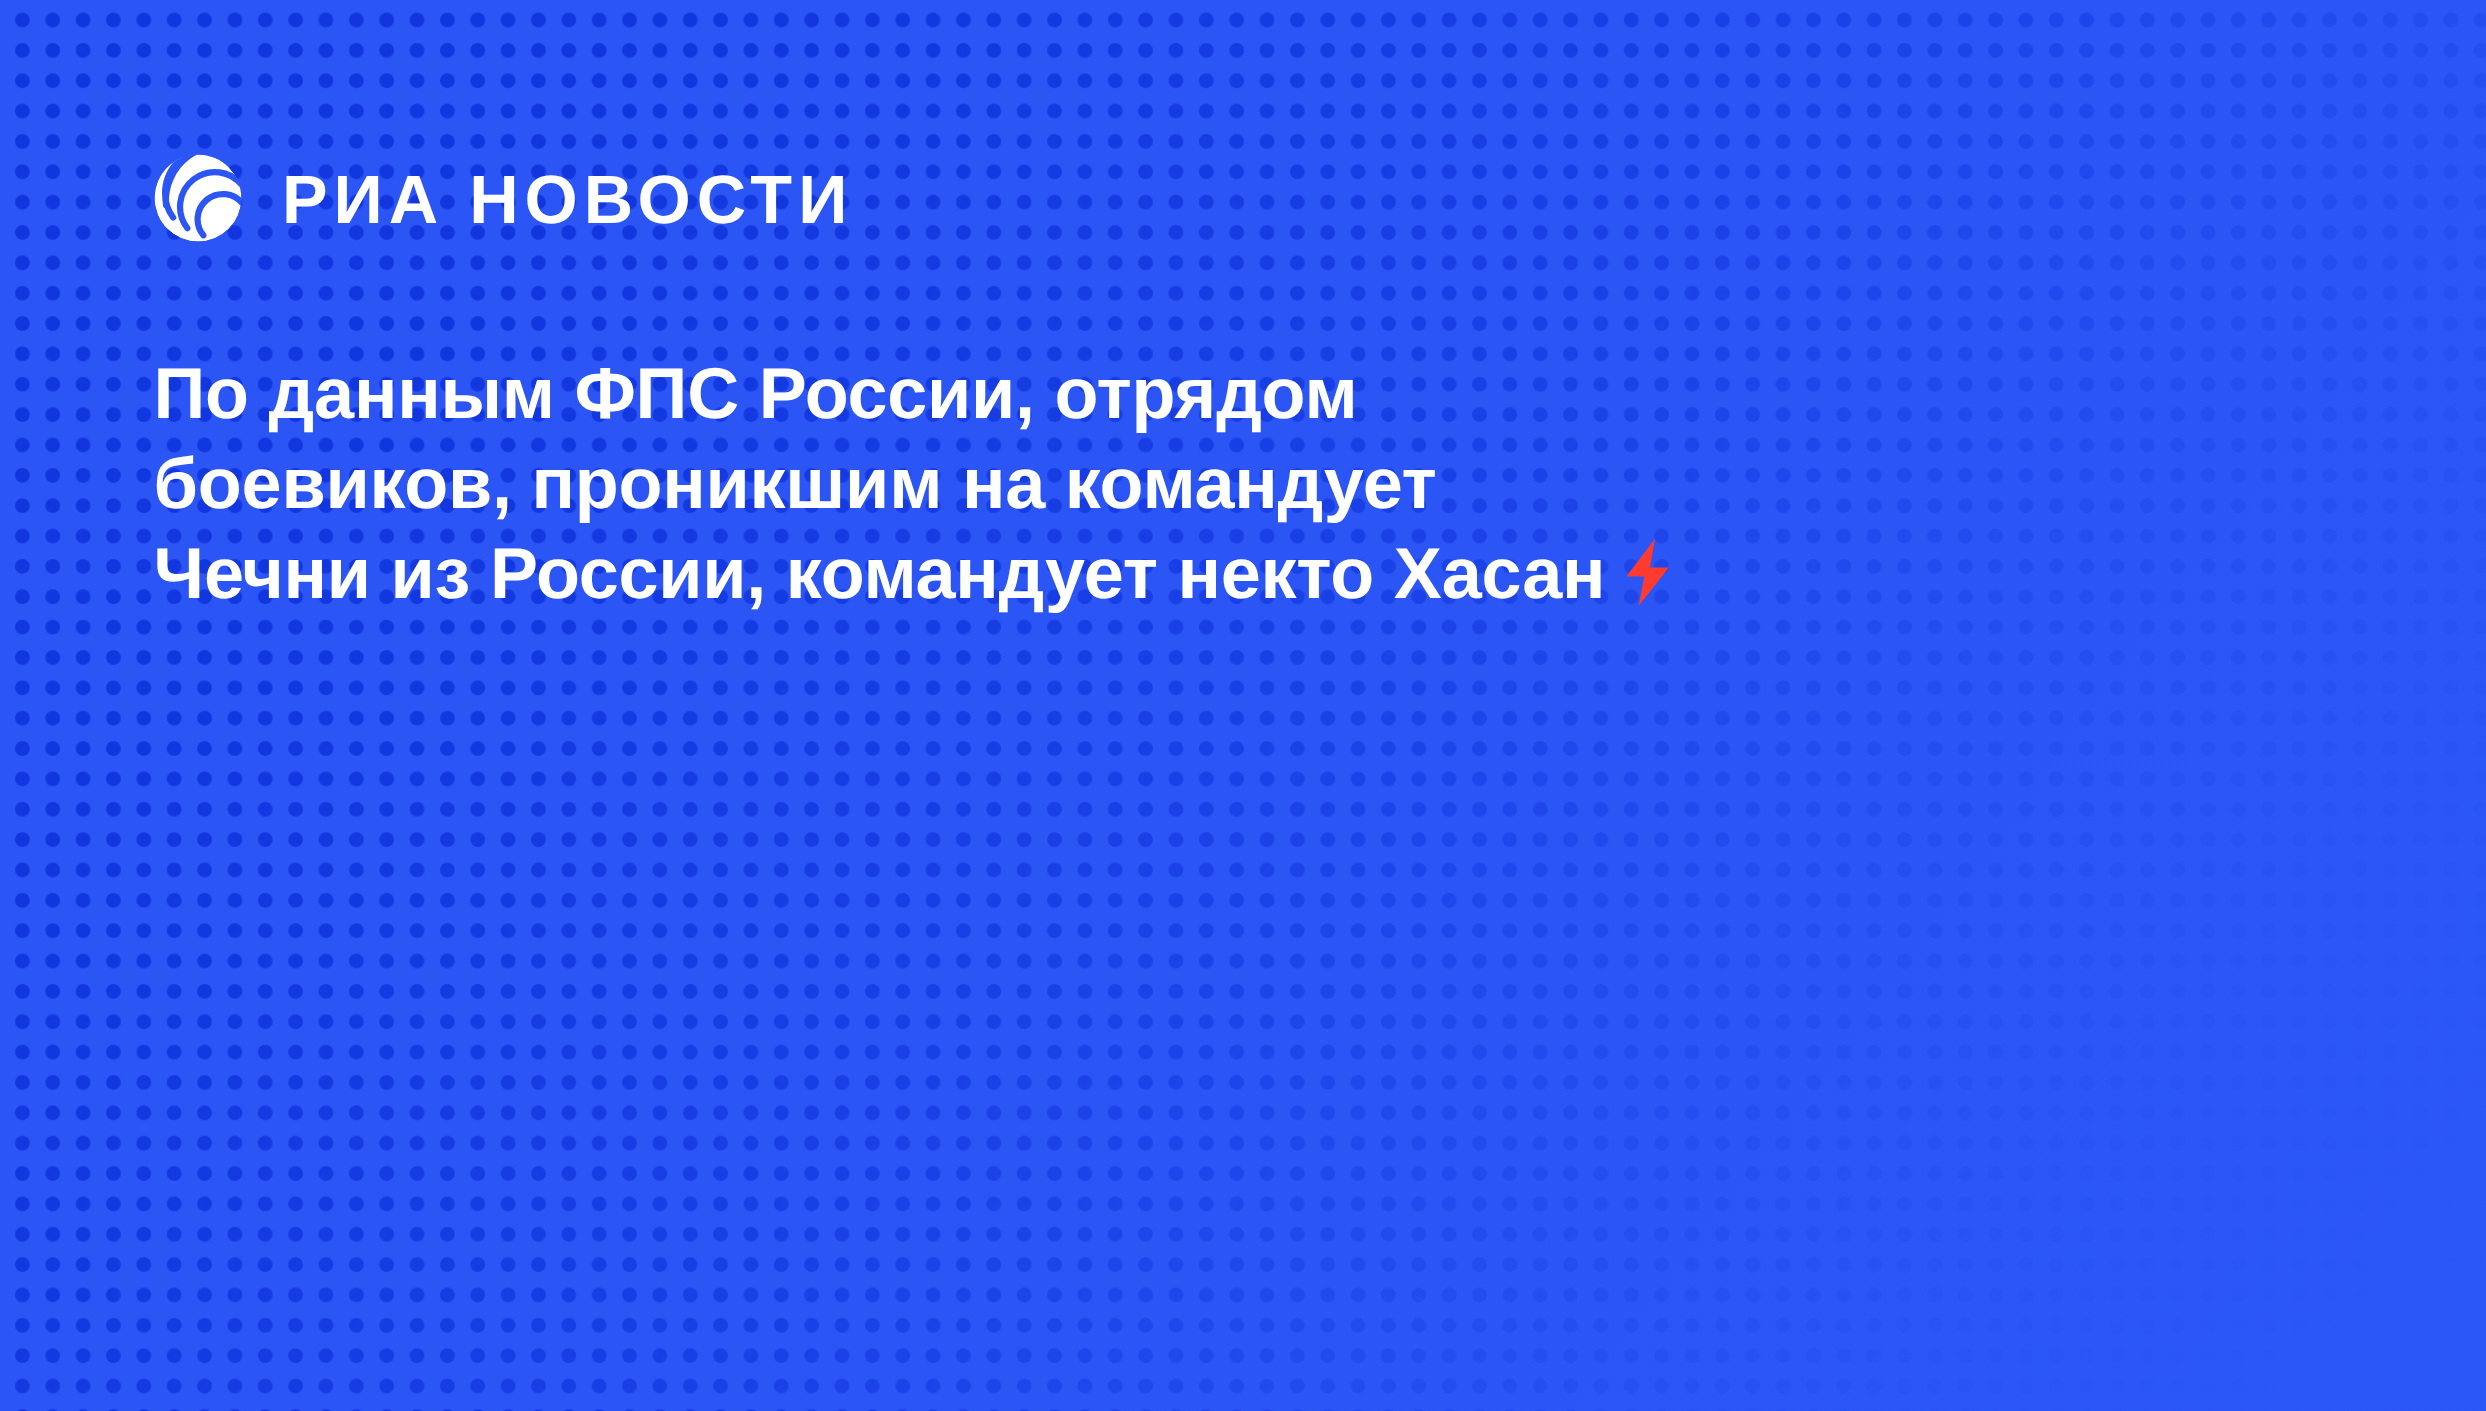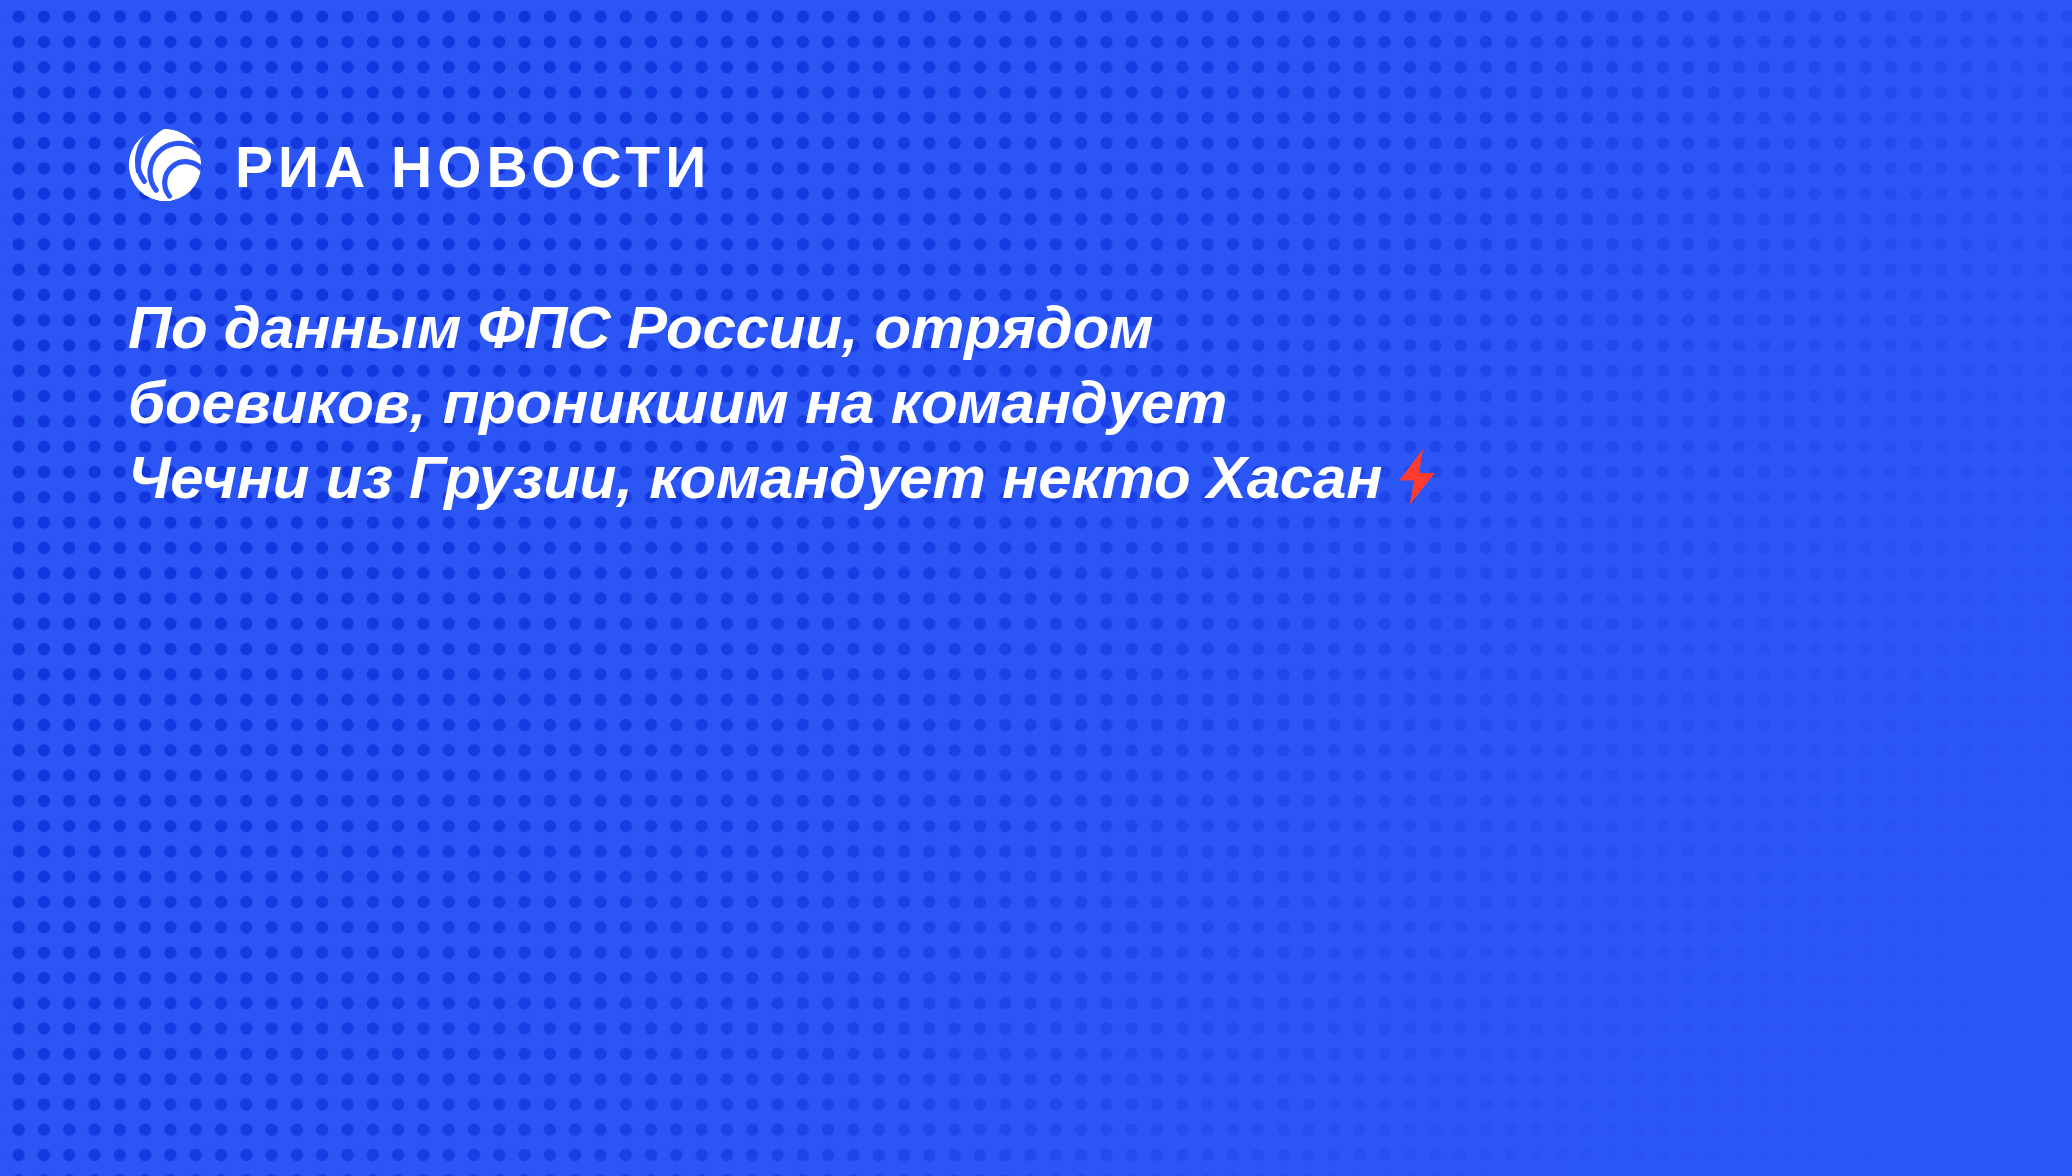--- a/index.html
+++ b/index.html
@@ -96,21 +96,20 @@
     color: #ffffff;
     font-size: 60px;
     font-weight: bold;
     line-height: 1.25;
     letter-spacing: -0.2px;
   }
 
   .hl-line {
     display: block;
     white-space: nowrap;
-    font-style: italic;
   }
 
   .bolt {
     display: inline-block;
     width: 46px;
     height: 60px;
     vertical-align: -9px;
     margin-left: 12px;
   }
 </style>
@@ -141,18 +140,18 @@
         </g>
       </g>
     </svg>
 
     <span id="logo-word">РИА НОВОСТИ</span>
   </div>
 
   <div id="headline">
     <span class="hl-line">По данным ФПС России, отрядом</span>
     <span class="hl-line">боевиков, проникшим на командует</span>
-    <span class="hl-line"><span>Чечни из Грузии, командует некто Хасан</span><svg class="bolt" viewBox="0 0 32 44" aria-hidden="true">
+    <span class="hl-line"><span>Чечни из России, командует некто Хасан</span><svg class="bolt" viewBox="0 0 32 44" aria-hidden="true">
           <path d="M20.5 1.5 L3.0 24.5 L14.0 24.5 L10.5 42.5 L29.0 19.0 L17.5 19.0 Z" fill="#FF3B30"></path>
         </svg></span>
   </div>
 
 </div>
 
 </body></html>

